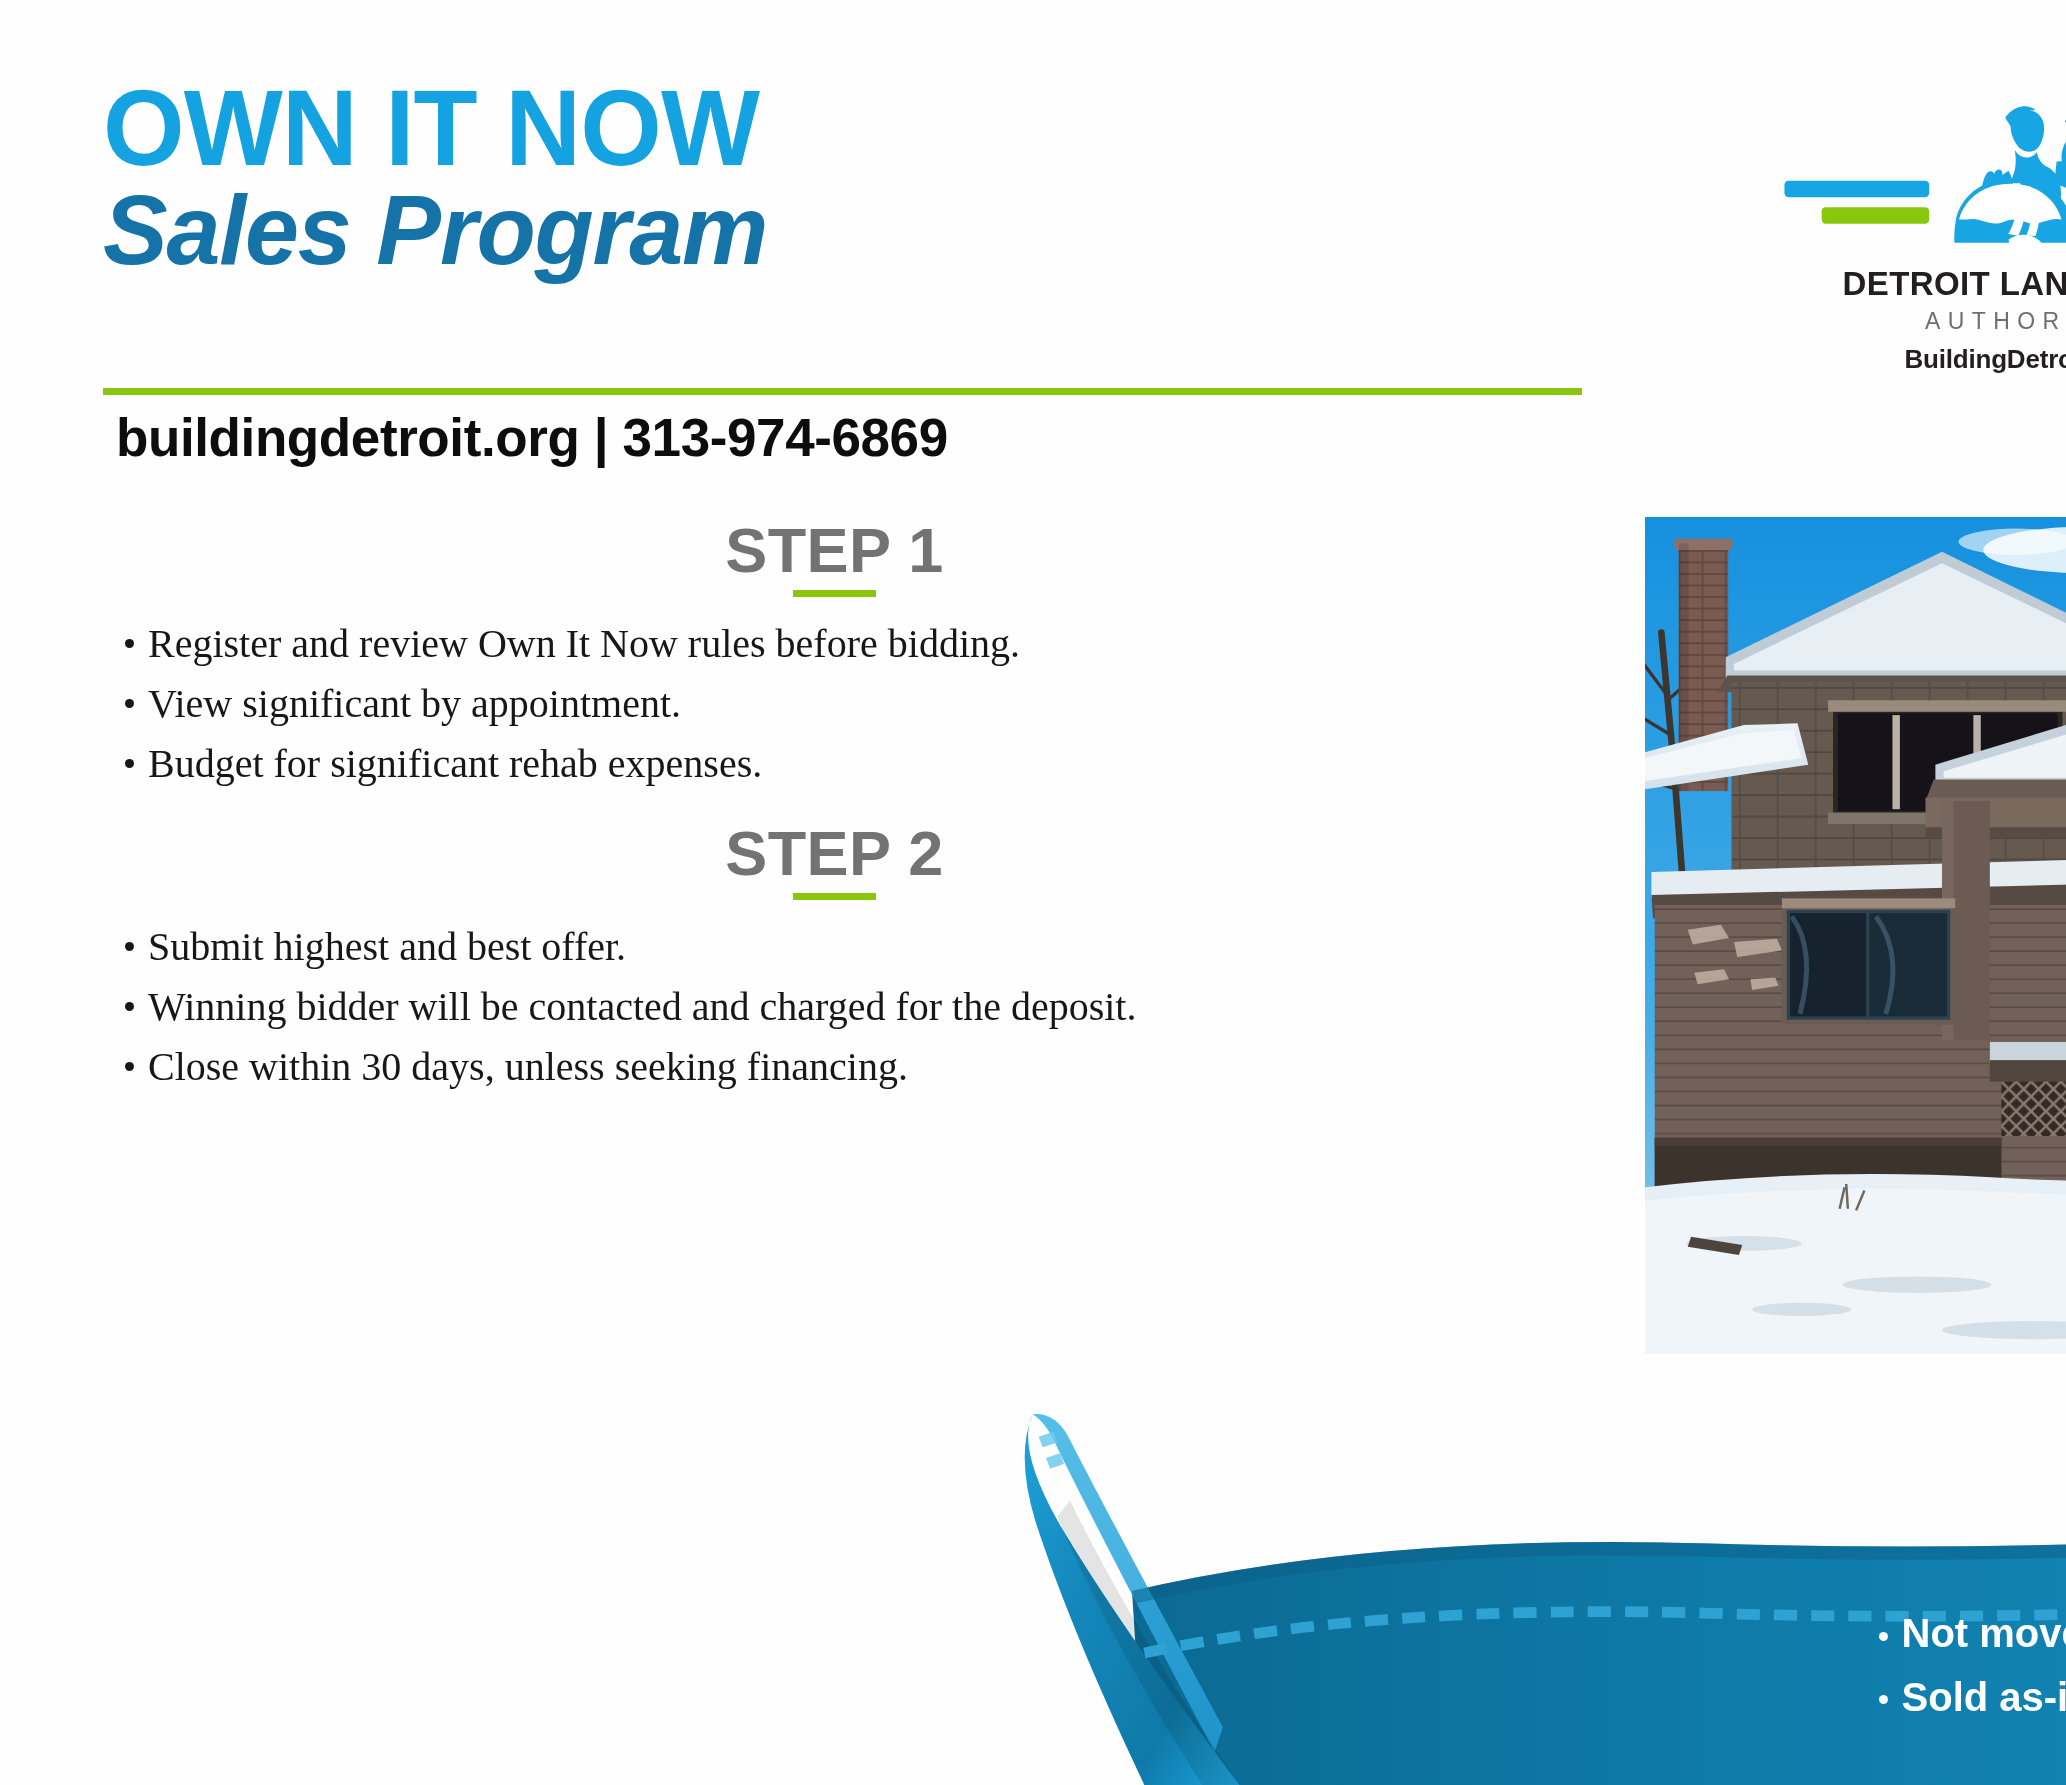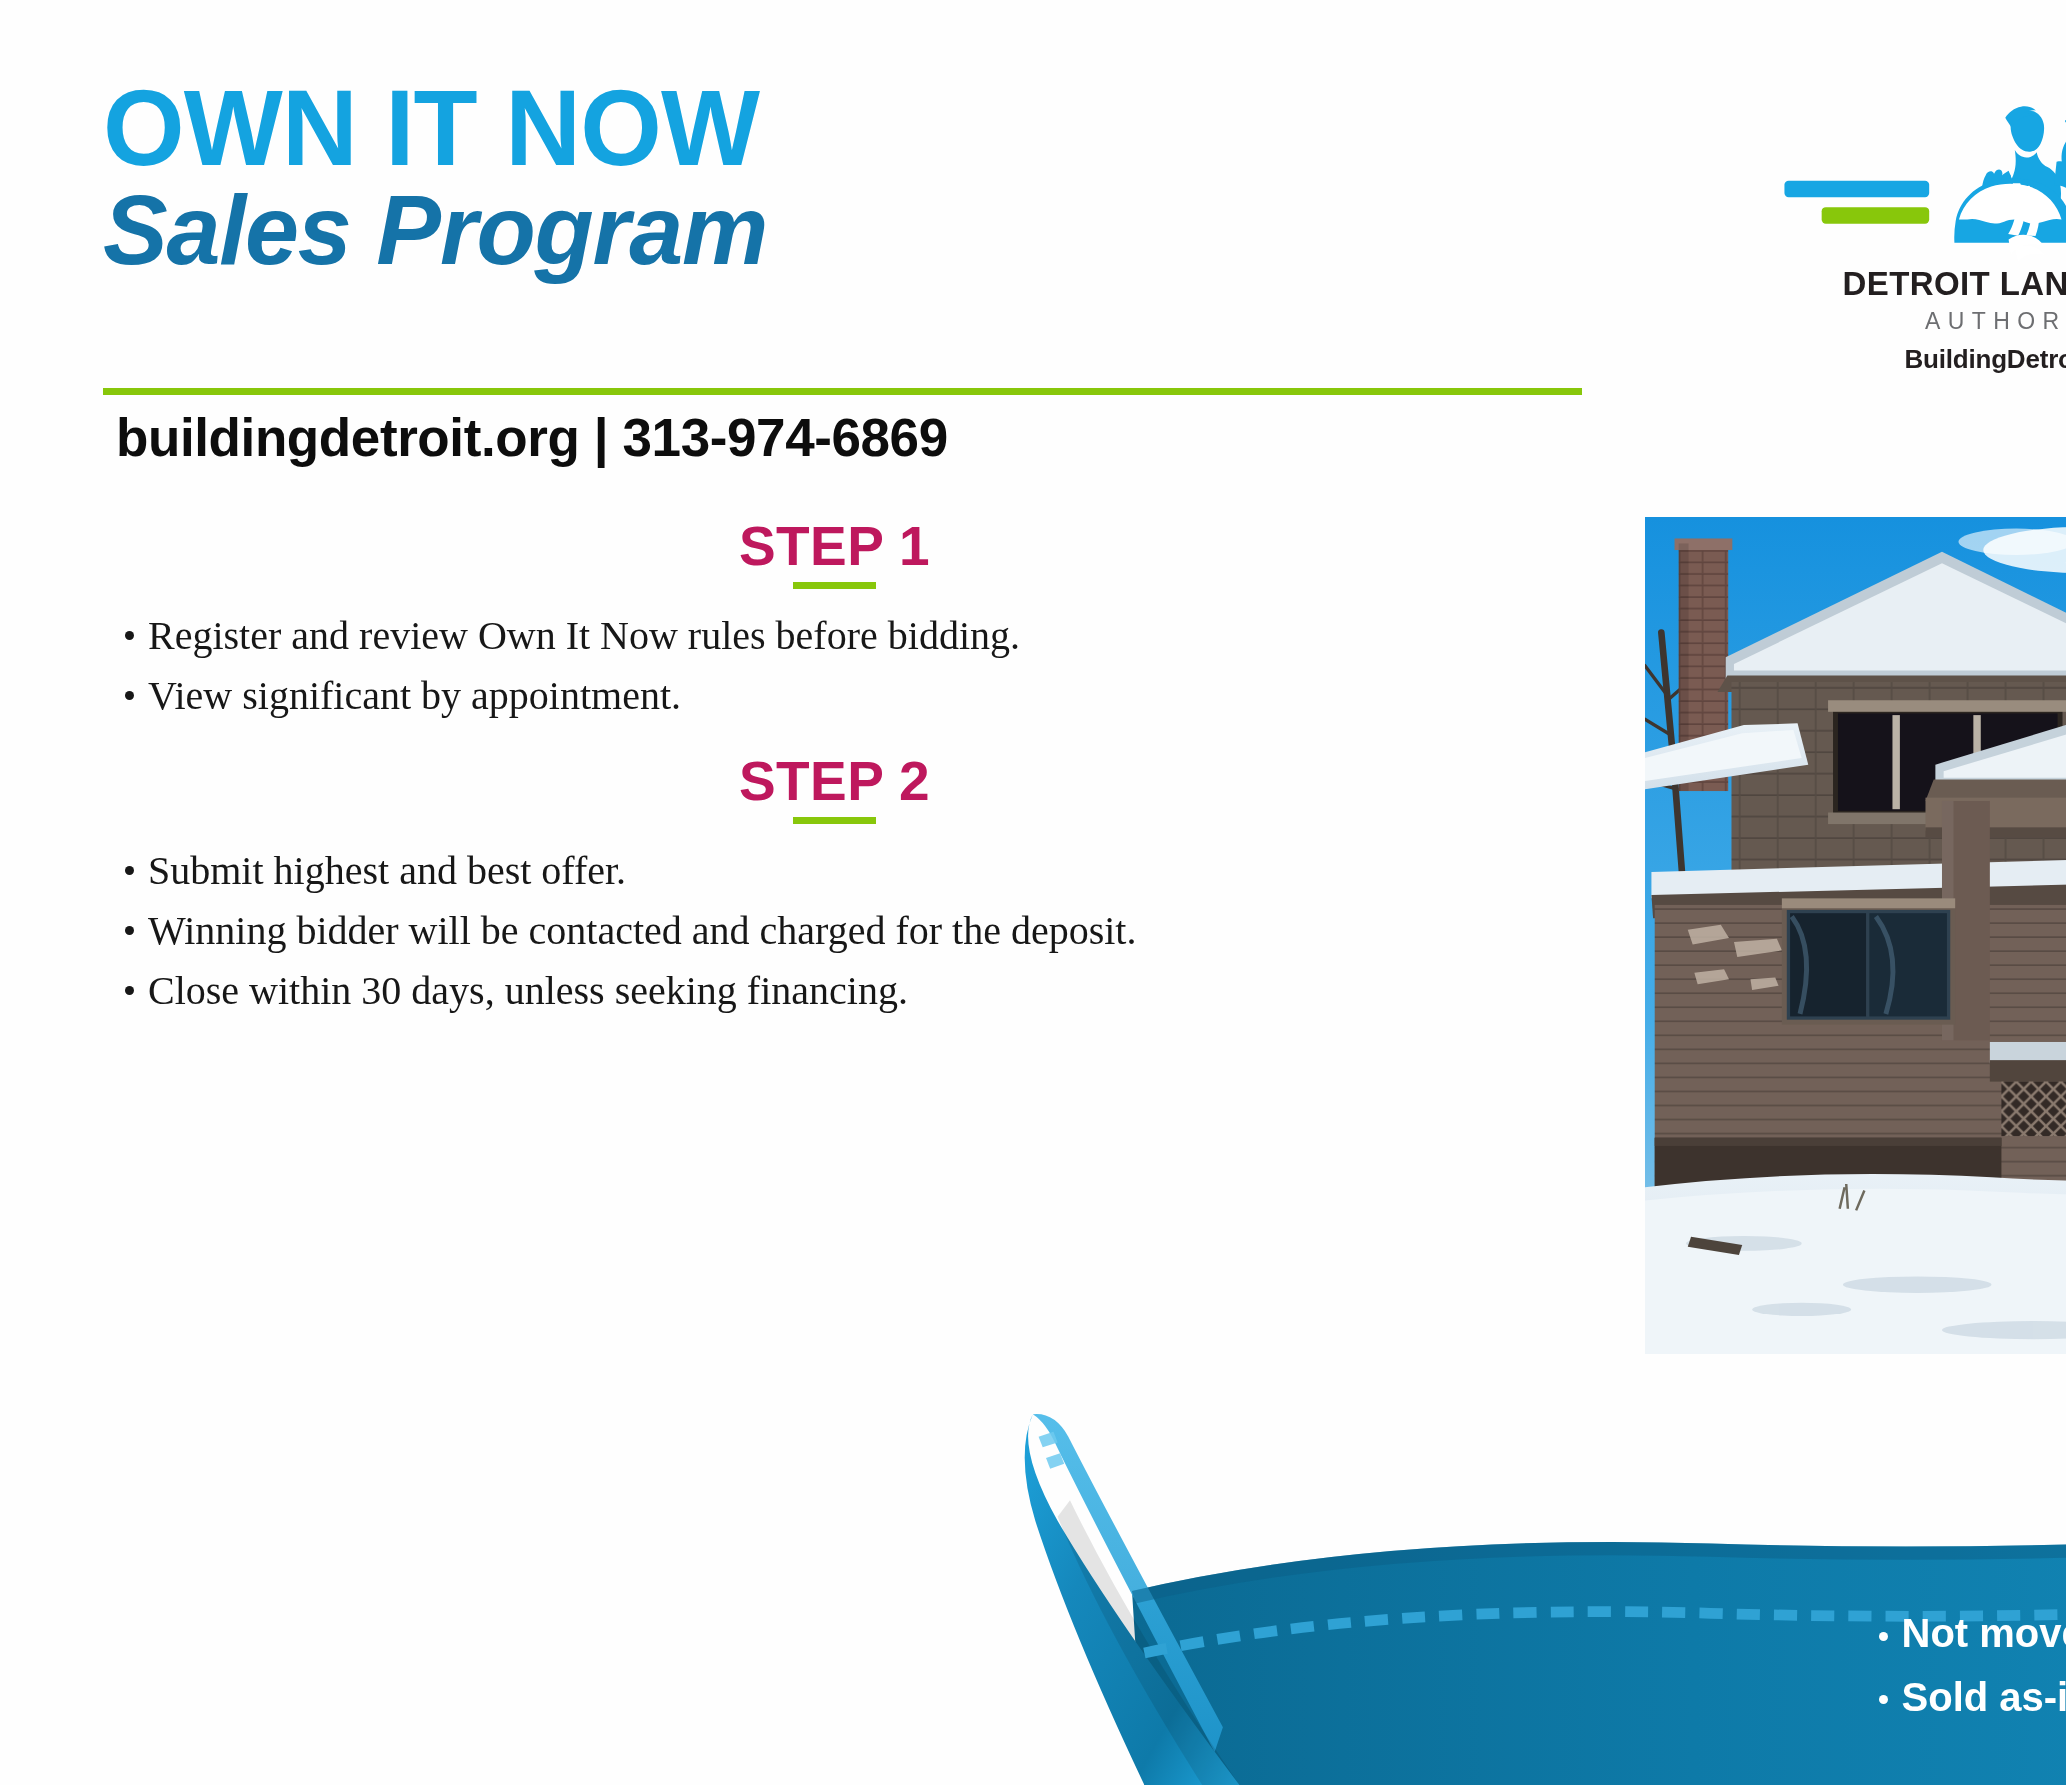--- a/index.html
+++ b/index.html
@@ -60,21 +60,21 @@
     font-size:26px;margin-top:9px;letter-spacing:-0.2px;
     font-family:"Liberation Sans", sans-serif;white-space:nowrap;
   }
 
   
   .steps{position:absolute;left:99px;top:519px;width:1471px;}
   .step-head{
     text-align:center;width:1116px;margin:0 auto;
   }
   .step-title{
-    font-size:55px;font-weight:bold;color:#be185d;
+    font-size:63px;font-weight:bold;color:#737373;
     letter-spacing:0.4px;line-height:1.0;
     font-family:"Liberation Sans", sans-serif;
   }
   .step-underline{
     width:83px;height:6.6px;background:#88C70B;margin:8.3px auto 0 auto;
   }
   .bullets{margin:0;padding:0;list-style:none;margin-top:19px;}
   .bullets li{
     position:relative;
     padding-left:49px;
@@ -197,20 +197,21 @@
   <div class="steps">
 
     <div class="step">
       <div class="step-head">
         <div class="step-title">STEP 1</div>
         <div class="step-underline"></div>
       </div>
       <ul class="bullets">
         <li>Register and review Own It Now rules before bidding.</li>
         <li>View significant by appointment.</li>
+        <li>Budget for significant rehab expenses.</li>
       </ul>
     </div>
 
     <div class="step-gap-1"></div>
 
     <div class="step">
       <div class="step-head">
         <div class="step-title">STEP 2</div>
         <div class="step-underline"></div>
       </div>

